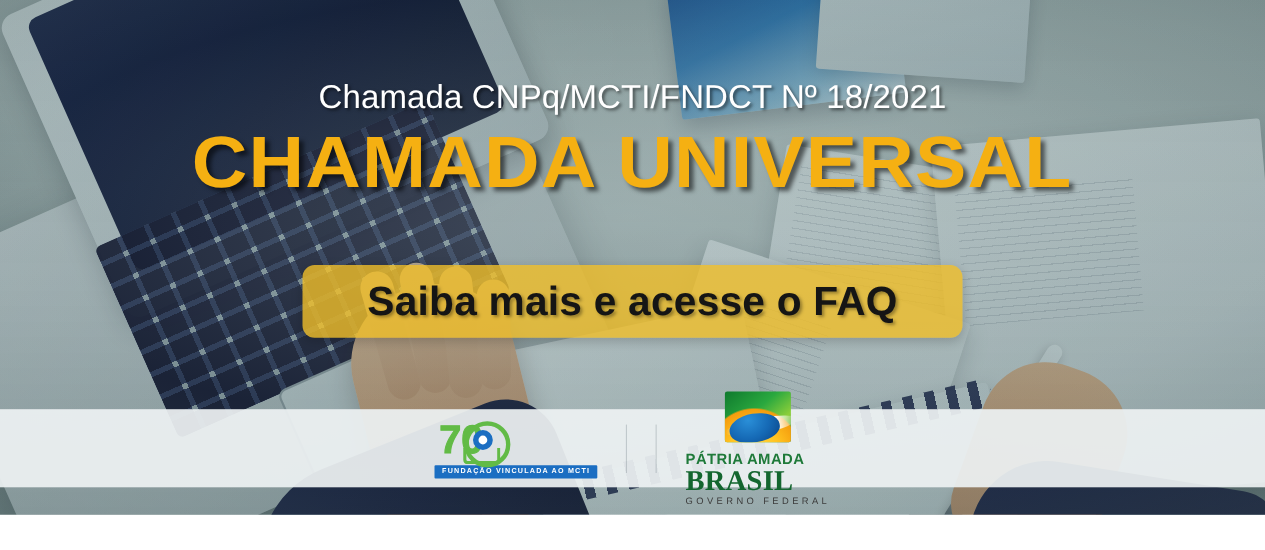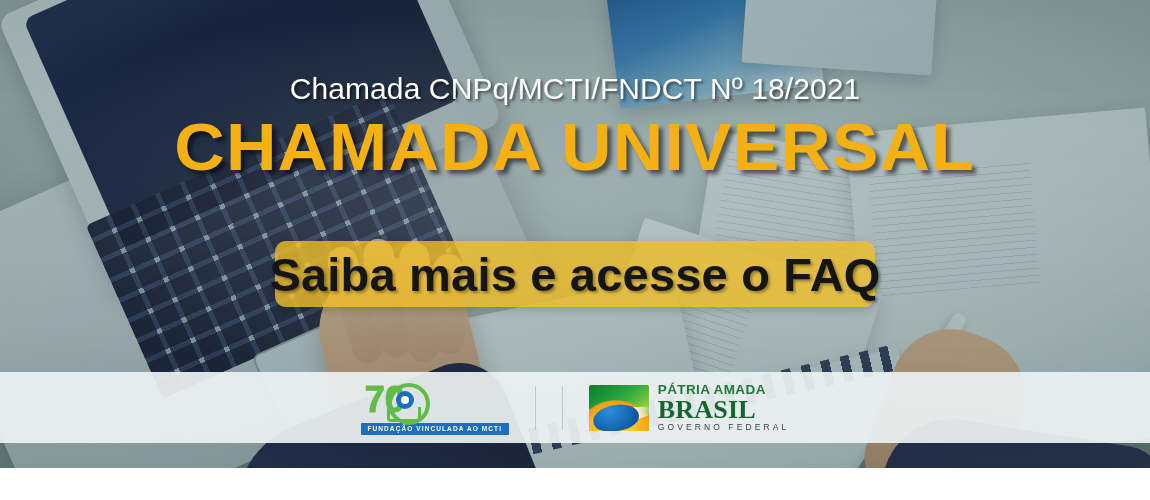--- a/index.html
+++ b/index.html
@@ -207,21 +207,21 @@
     width:600px;height:66px;
     display:flex;align-items:center;justify-content:center;
     background:rgba(240,190,40,.80);
     border:none;
     border-radius:11px;
     cursor:pointer;
     box-shadow:0 3px 10px rgba(0,0,0,.18);
   }
   .cta-label{
     color:#151515;
-    font-size:47px;
+    font-size:37px;
     font-weight:700;
     letter-spacing:.2px;
     text-shadow:2px 2px 3px rgba(0,0,0,.35);
     white-space:nowrap;
   }
 
   
   .logobar{
     position:absolute;left:0;top:372px;width:1150px;height:71px;
     background:rgba(237,241,242,.93);
@@ -285,21 +285,21 @@
     text-align:right;
     color:#4a4a4a;
     line-height:1.18;
     padding-right:2px;
   }
   .mcti-l1{font-size:11.5px;font-weight:400;letter-spacing:.5px;color:#6b6b6b;}
   .mcti-l2{font-size:13px;font-weight:700;letter-spacing:.2px;color:#333333;}
   .mcti-l3{font-size:13px;font-weight:700;letter-spacing:.2px;color:#333333;}
 
   
-  .brasil{display:flex;align-items:center;gap:9px;}
+  .brasil{display:flex;align-items:center;gap:9px;flex-direction:column;}
   .flagmark{
     position:relative;width:60px;height:46px;overflow:hidden;border-radius:2px;
     background:linear-gradient(140deg,#0f7a2e 0%,#2aa83f 42%,#8ccf3a 72%,#0f7a2e 100%);
   }
   .flag-yellow{
     position:absolute;left:-14px;top:6px;width:92px;height:46px;
     background:radial-gradient(60% 120% at 40% 110%, #ffe14f 0%, #ffc220 45%, #f59d0e 75%, rgba(245,157,14,0) 78%);
     transform:rotate(-8deg);
   }
   .flag-blue{

